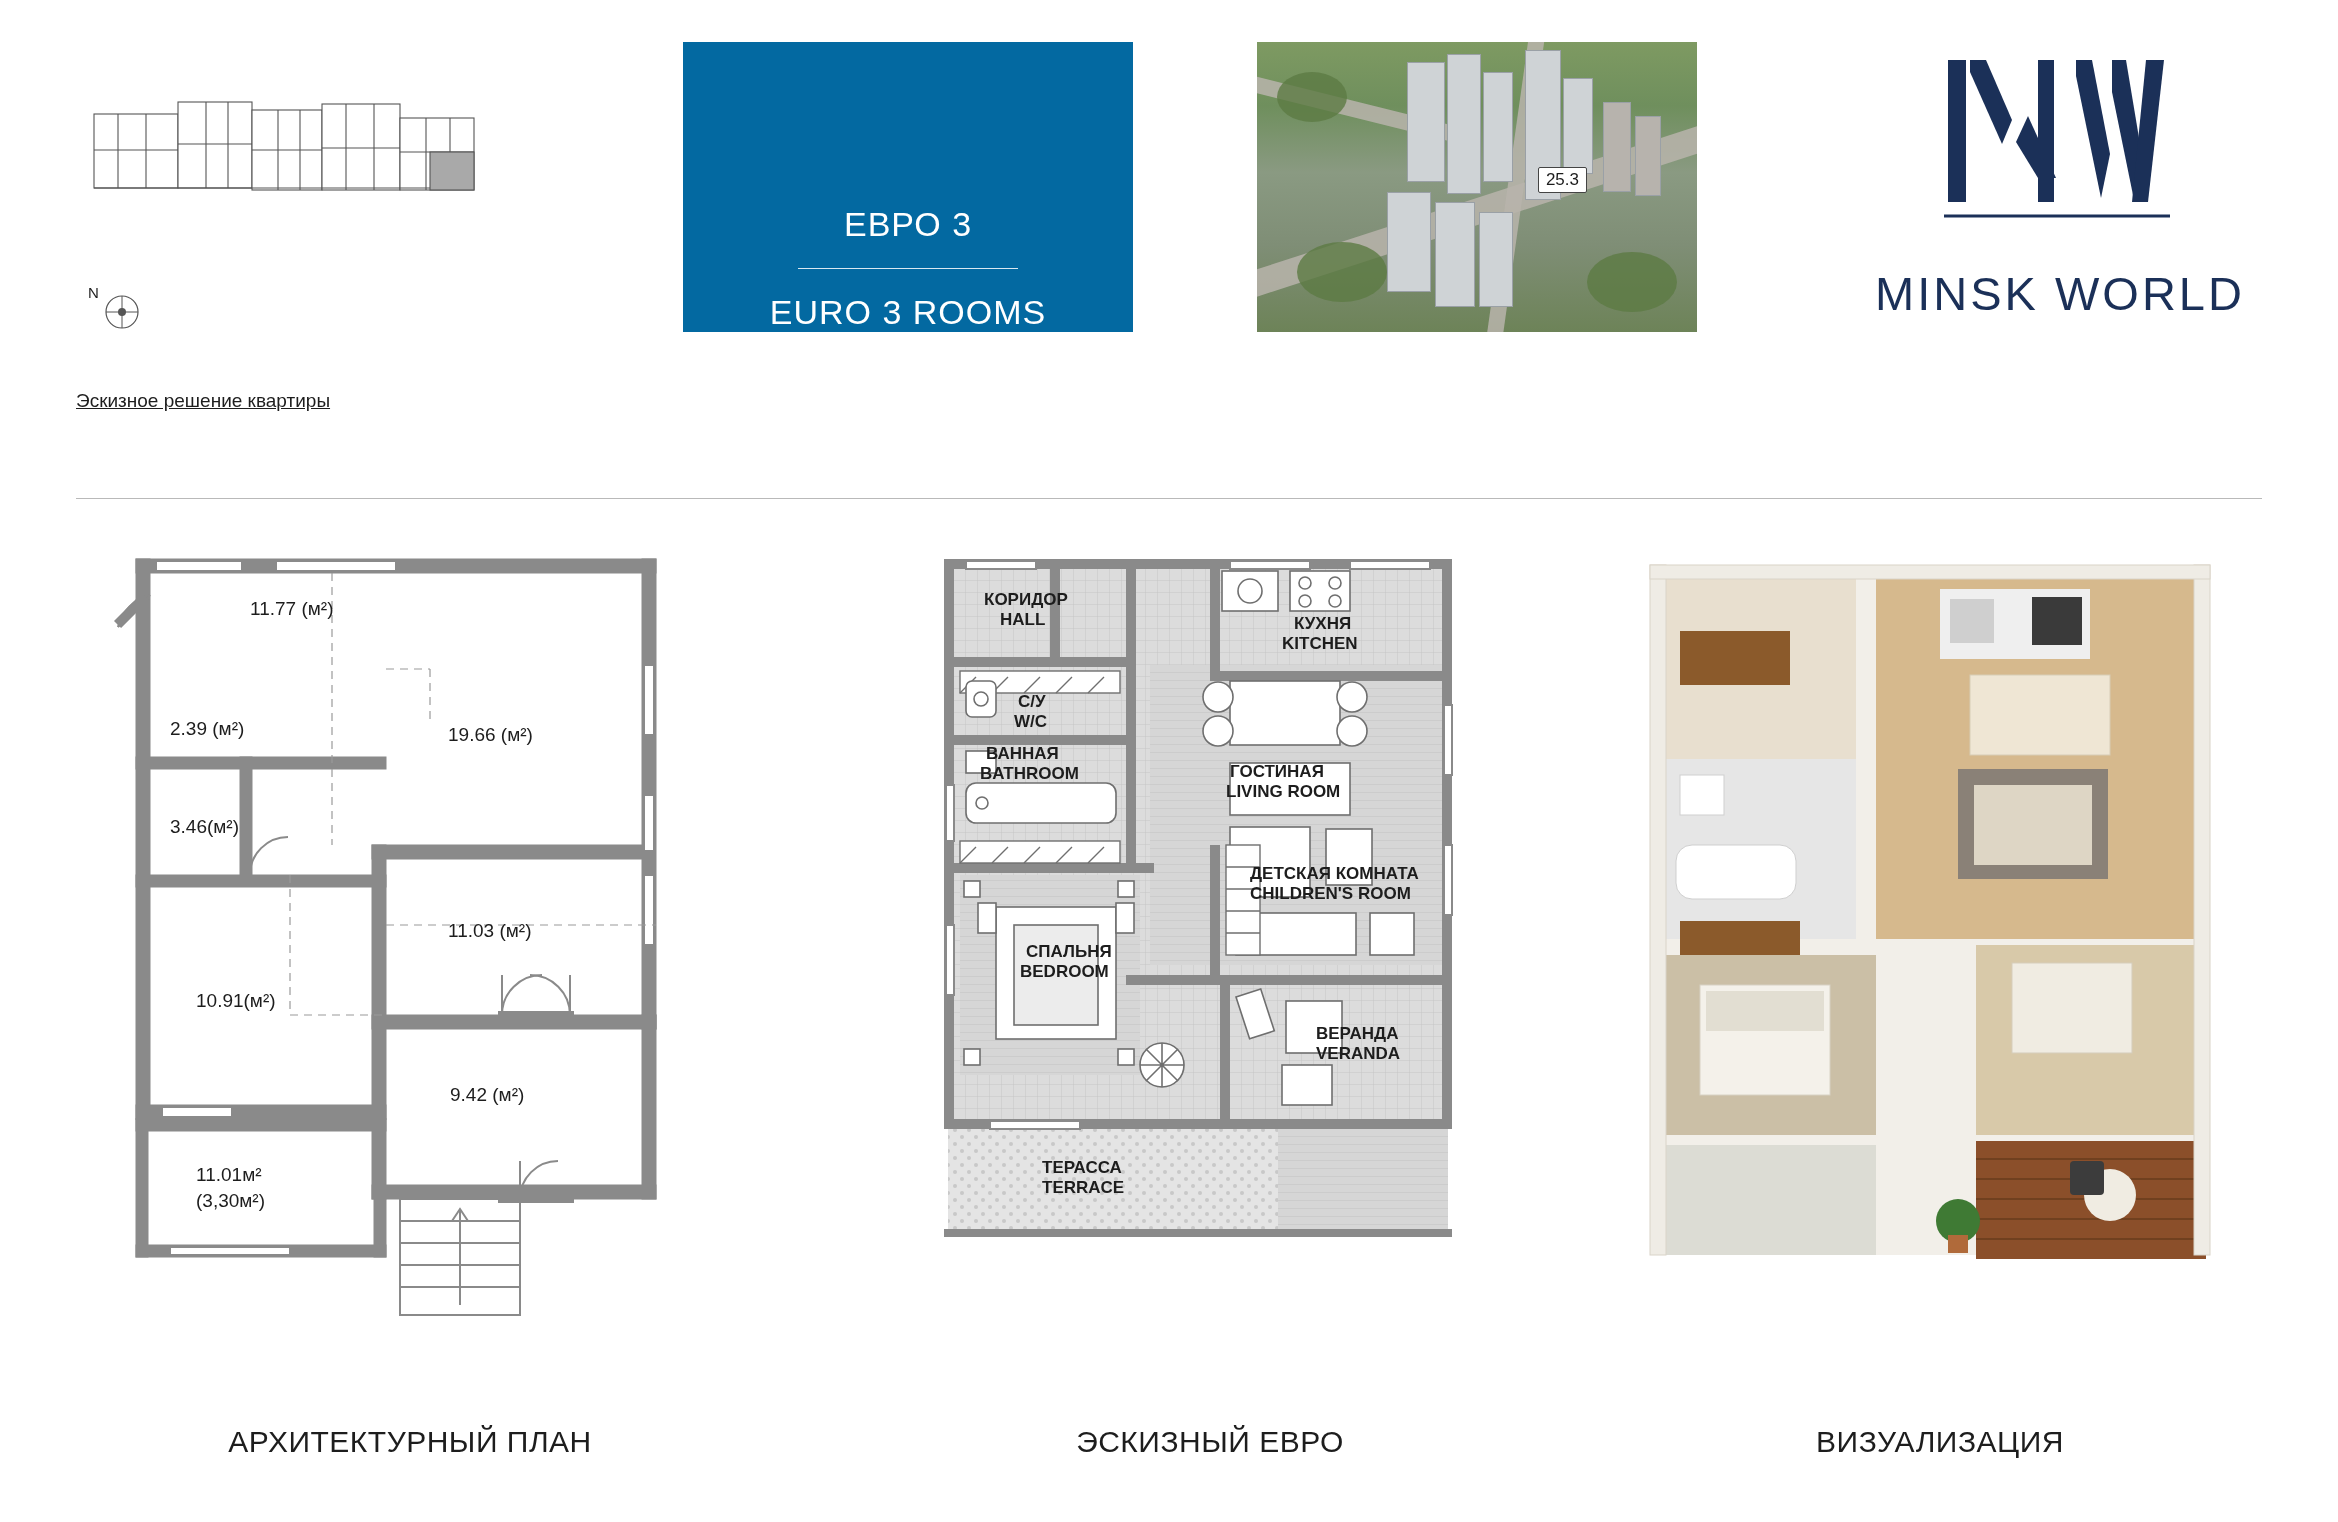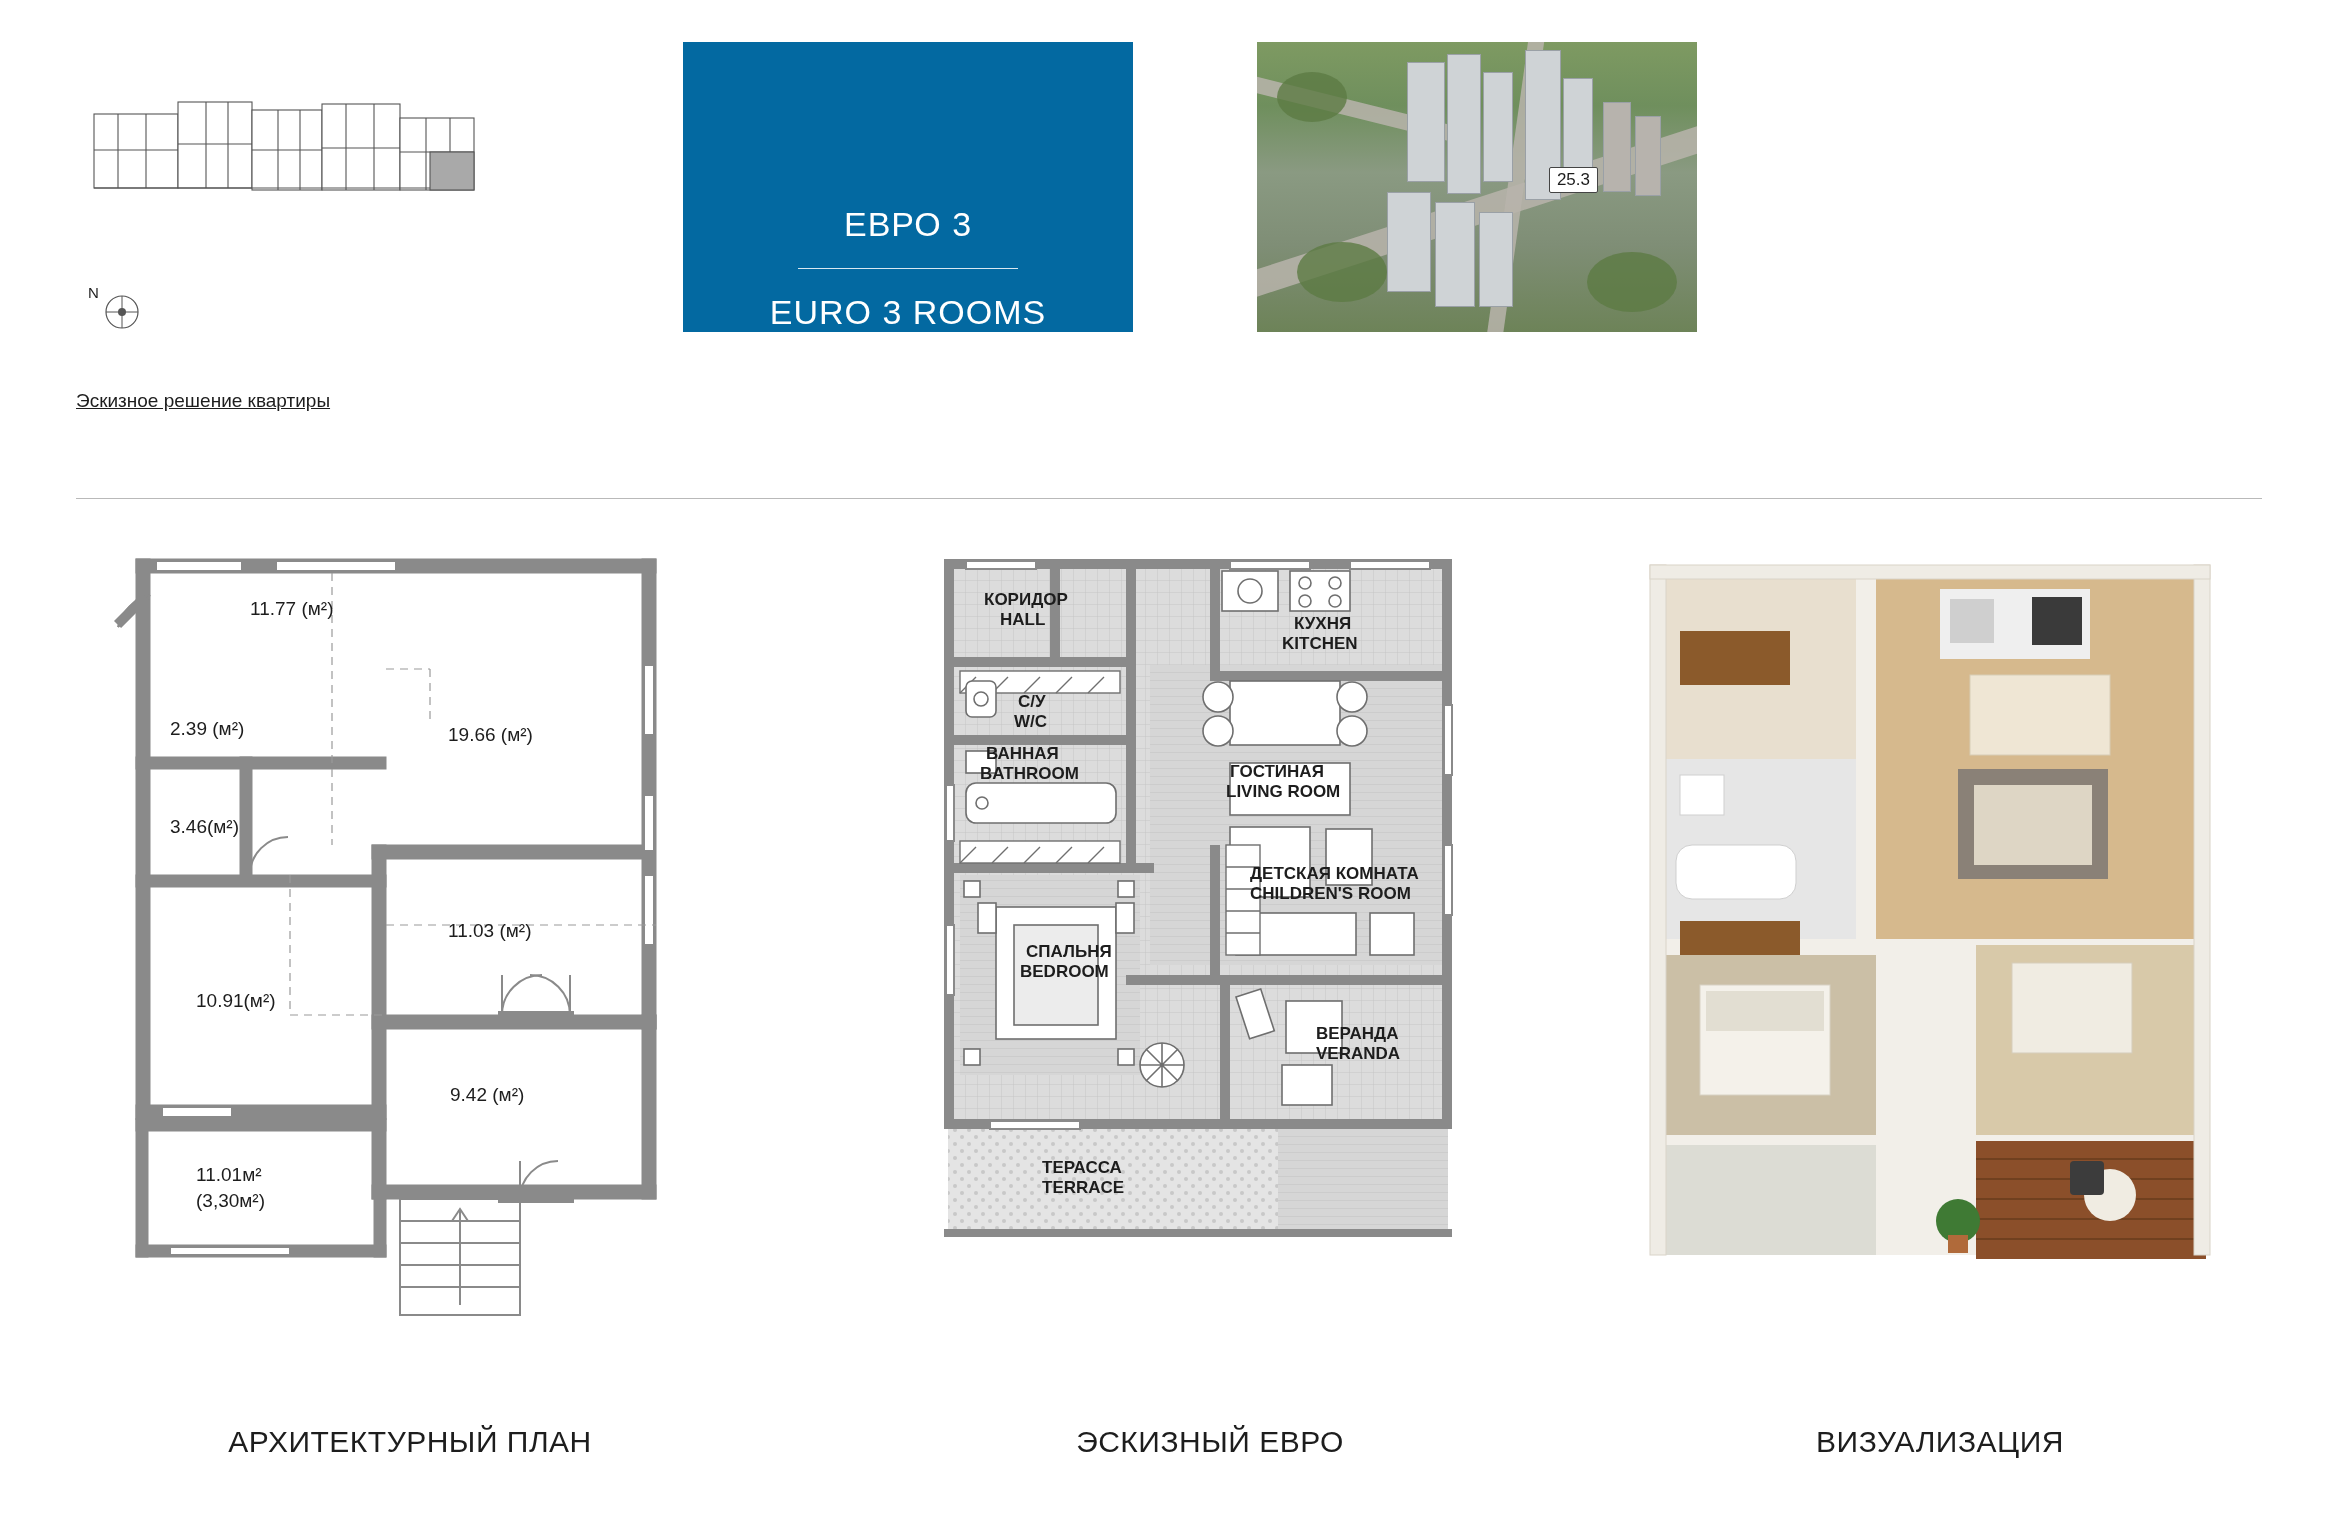--- a/index.html
+++ b/index.html
@@ -45,21 +45,21 @@
   .aerial .tower {
     position: absolute; background: #cfd3d6; border: 1px solid #9aa0a6;
   }
   .aerial .road {
     position: absolute; background: #b9b4ab; opacity: .85;
   }
   .aerial .green {
     position: absolute; background: #5d7b43; border-radius: 50%; opacity: .8;
   }
   .aerial .badge {
-    position: absolute; right: 99px; top: 125px;
+    position: absolute; right: 110px; top: 125px;
     background: #ffffff; color: #1d1d1d;
     font-size: 17px; padding: 2px 7px; border: 1px solid #444;
     border-radius: 2px;
   }
 
   .logo-wrap {
     position: absolute; left: 1850px; top: 40px; width: 420px; height: 300px;
     display: flex; flex-direction: column; align-items: center; justify-content: flex-start;
   }
   .logo-mark { margin-top: 6px; }
@@ -146,20 +146,39 @@
     <div class="tower" style="left:268px; top:8px; width:36px; height:150px;"></div>
     <div class="tower" style="left:306px; top:36px; width:30px; height:96px;"></div>
     <div class="tower" style="left:130px; top:150px; width:44px; height:100px;"></div>
     <div class="tower" style="left:178px; top:160px; width:40px; height:105px;"></div>
     <div class="tower" style="left:222px; top:170px; width:34px; height:95px;"></div>
     <div class="tower" style="left:346px; top:60px; width:28px; height:90px; background:#b7b3ad;"></div>
     <div class="tower" style="left:378px; top:74px; width:26px; height:80px; background:#b7b3ad;"></div>
     <div class="badge">25.3</div>
   </div>
 
+  <div class="logo-wrap">
+    <div class="logo-mark">
+      <svg width="260" height="190" viewBox="0 0 260 190">
+        <g fill="#1b3058">
+          <path d="M18 14 h18 l0 142 h-18 z"></path>
+          <path d="M40 14 h16 l26 60 -10 24 -32 -72 z"></path>
+          <path d="M86 96 l12 -26 28 62 h-18 z"></path>
+          <path d="M108 14 h16 l0 142 h-16 z"></path>
+          <path d="M146 14 h16 l18 94 -9 44 -25 -122 z"></path>
+          <path d="M182 14 h14 l16 96 -8 44 -22 -108 z"></path>
+          <path d="M216 14 h18 l-16 142 h-16 z"></path>
+        </g>
+        <g stroke="#1b3058" stroke-width="3" fill="none">
+          <path d="M14 170 h226"></path>
+        </g>
+      </svg>
+    </div>
+    <div class="logo-text">MINSK WORLD</div>
+  </div>
 </div>
 
 <div class="note">
   <div class="note-title">Эскизное решение квартиры</div>
 </div>
 <div class="hr"></div>
 
 <div class="panel" id="arch">
   <svg width="620" height="810" viewBox="0 0 620 810">
     <g stroke="#8a8a8a" fill="#8a8a8a">

